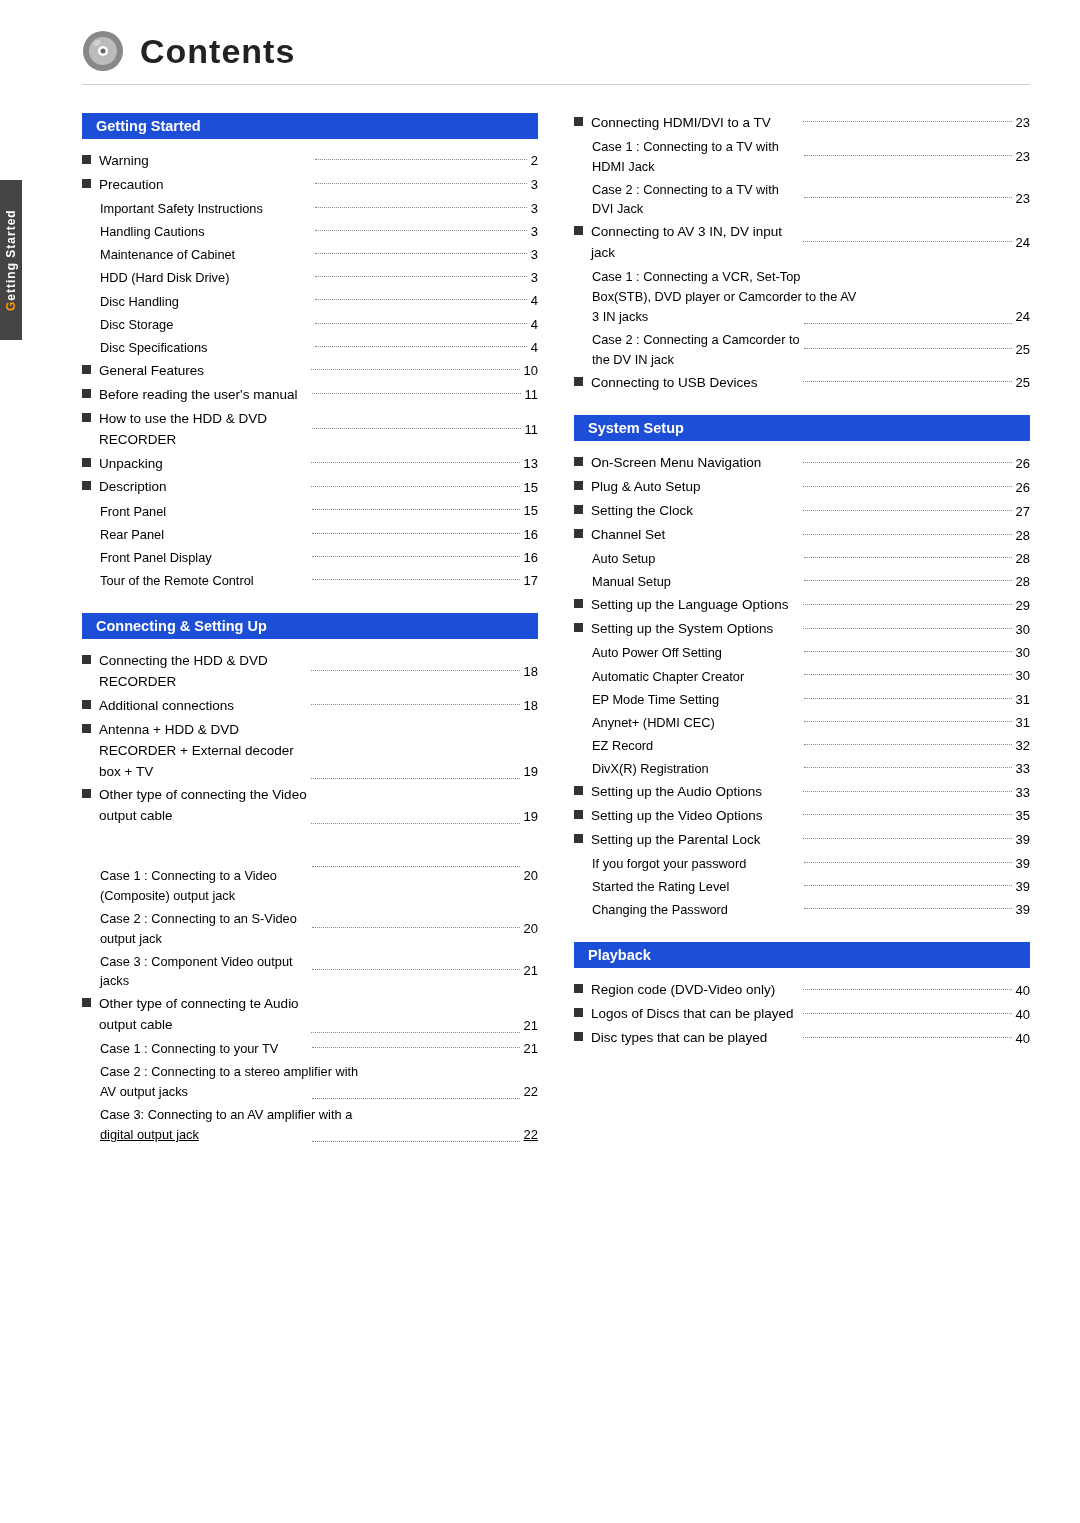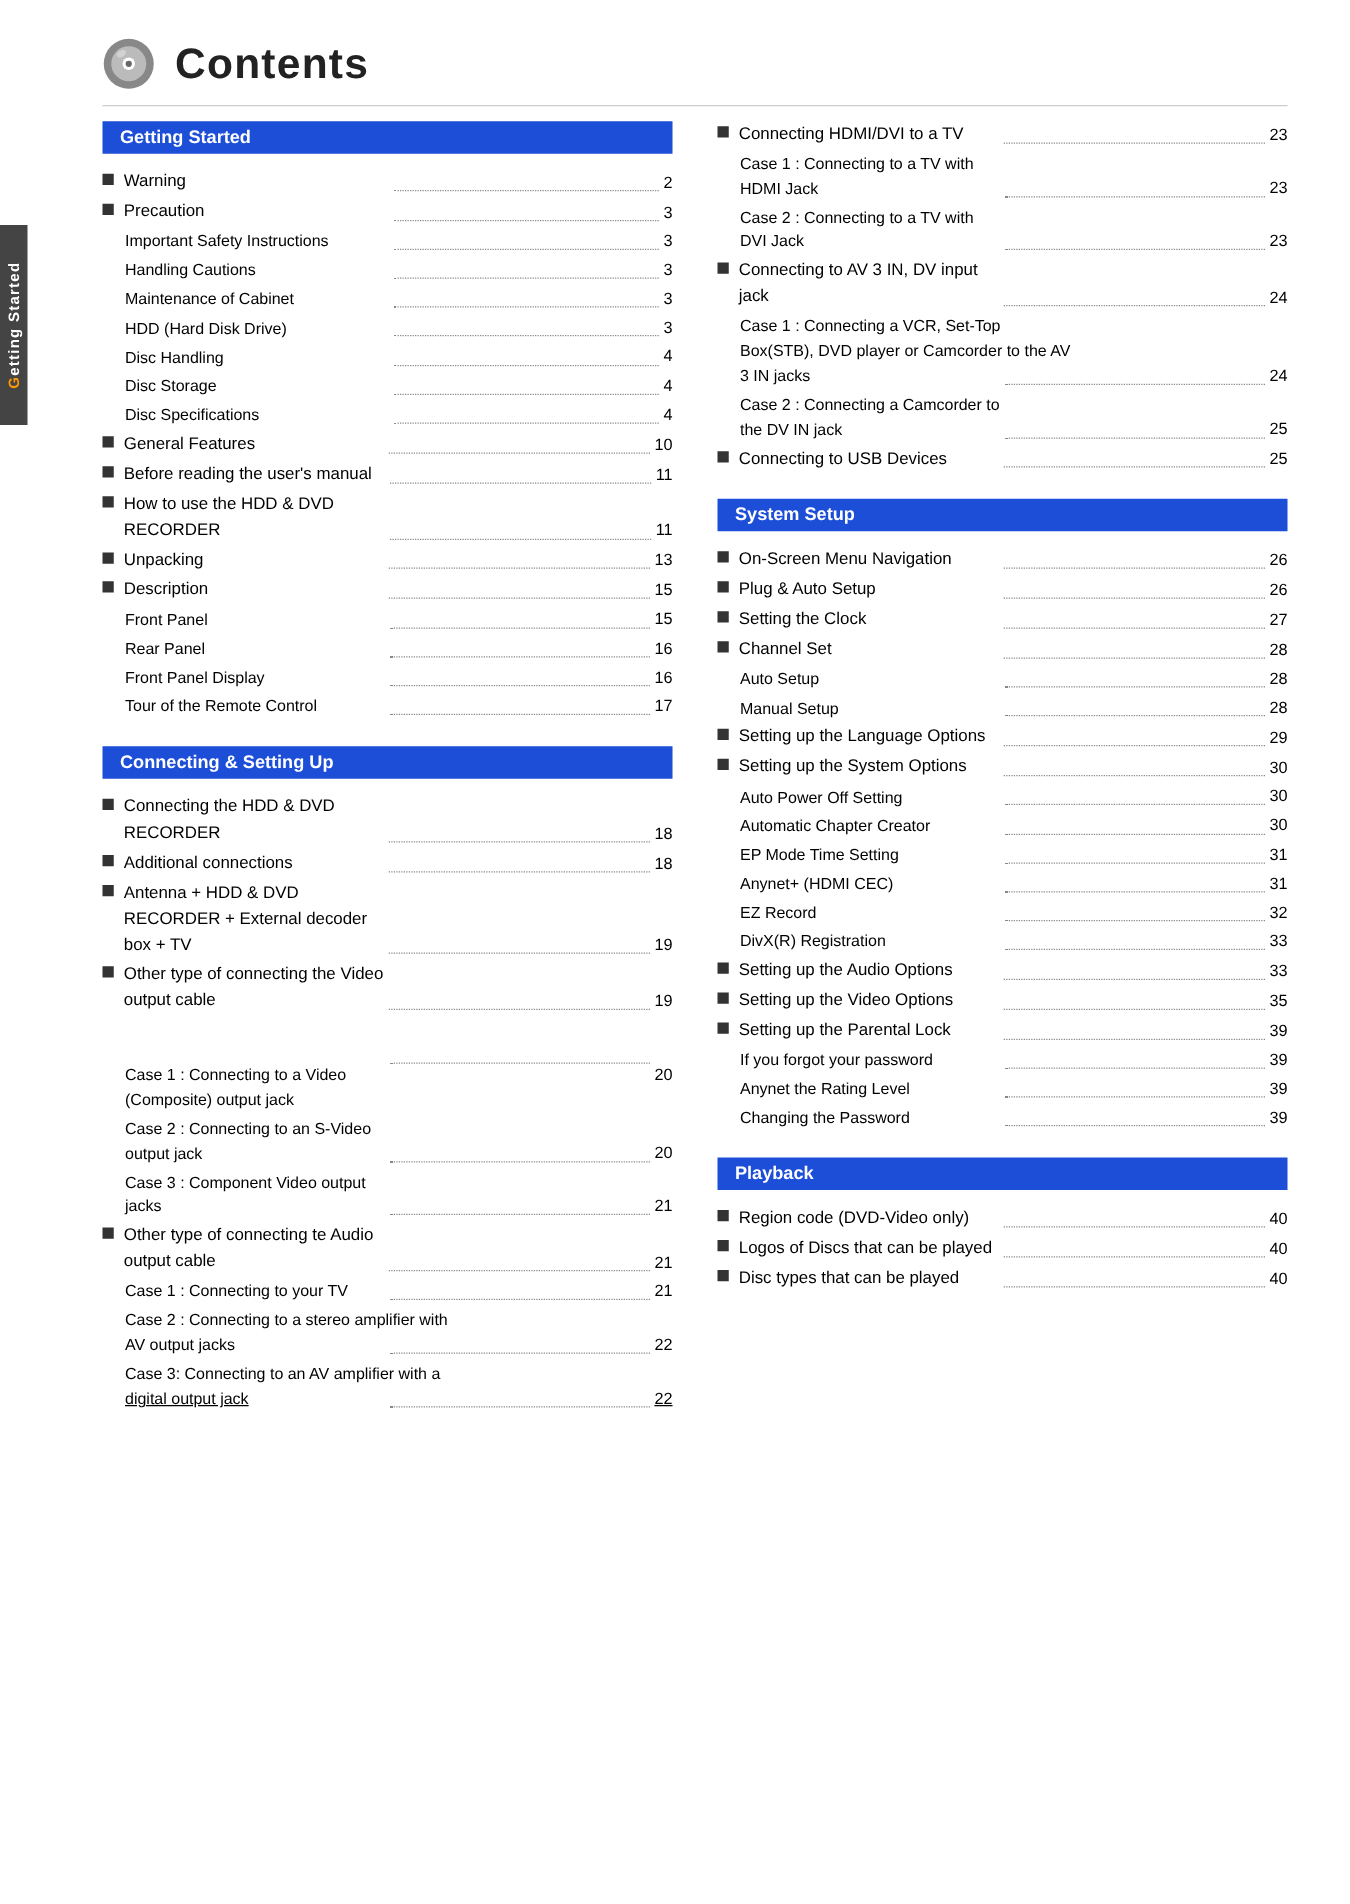--- a/index.html
+++ b/index.html
@@ -45,21 +45,21 @@
 
     .page-wrapper {
       margin-left: 22px;
       padding: 30px 50px 50px 60px;
       min-height: 1523px;
     }
 
     .page-title-area {
       display: flex;
       align-items: center;
-      margin-bottom: 12px;
+      margin-bottom: 28px;
       border-bottom: 1.5px solid #ccc;
       padding-bottom: 12px;
     }
 
     .disc-icon {
       width: 42px;
       height: 42px;
       margin-right: 16px;
       flex-shrink: 0;
     }
@@ -142,21 +142,21 @@
     }
 
     .toc-text {
       flex: 1;
       min-width: 0;
     }
 
     
     .has-dots {
       display: flex;
-      align-items: flex-end;
+      align-items: center;
       width: 100%;
     }
 
     .footer-text {
       text-align: center;
       margin-top: 40px;
       font-size: 13px;
       color: #333;
     }
 
@@ -640,21 +640,21 @@
           </li>
           <li class="toc-item sub-item">
             <span class="has-dots">
               <span class="toc-text">If you forgot your password</span>
               <span class="toc-dots"></span>
               <span class="toc-page">39</span>
             </span>
           </li>
           <li class="toc-item sub-item">
             <span class="has-dots">
-              <span class="toc-text">Anynet the Rating Level</span>
+              <span class="toc-text">Started the Rating Level</span>
               <span class="toc-dots"></span>
               <span class="toc-page">39</span>
             </span>
           </li>
           <li class="toc-item sub-item">
             <span class="has-dots">
               <span class="toc-text">Changing the Password</span>
               <span class="toc-dots"></span>
               <span class="toc-page">39</span>
             </span>

